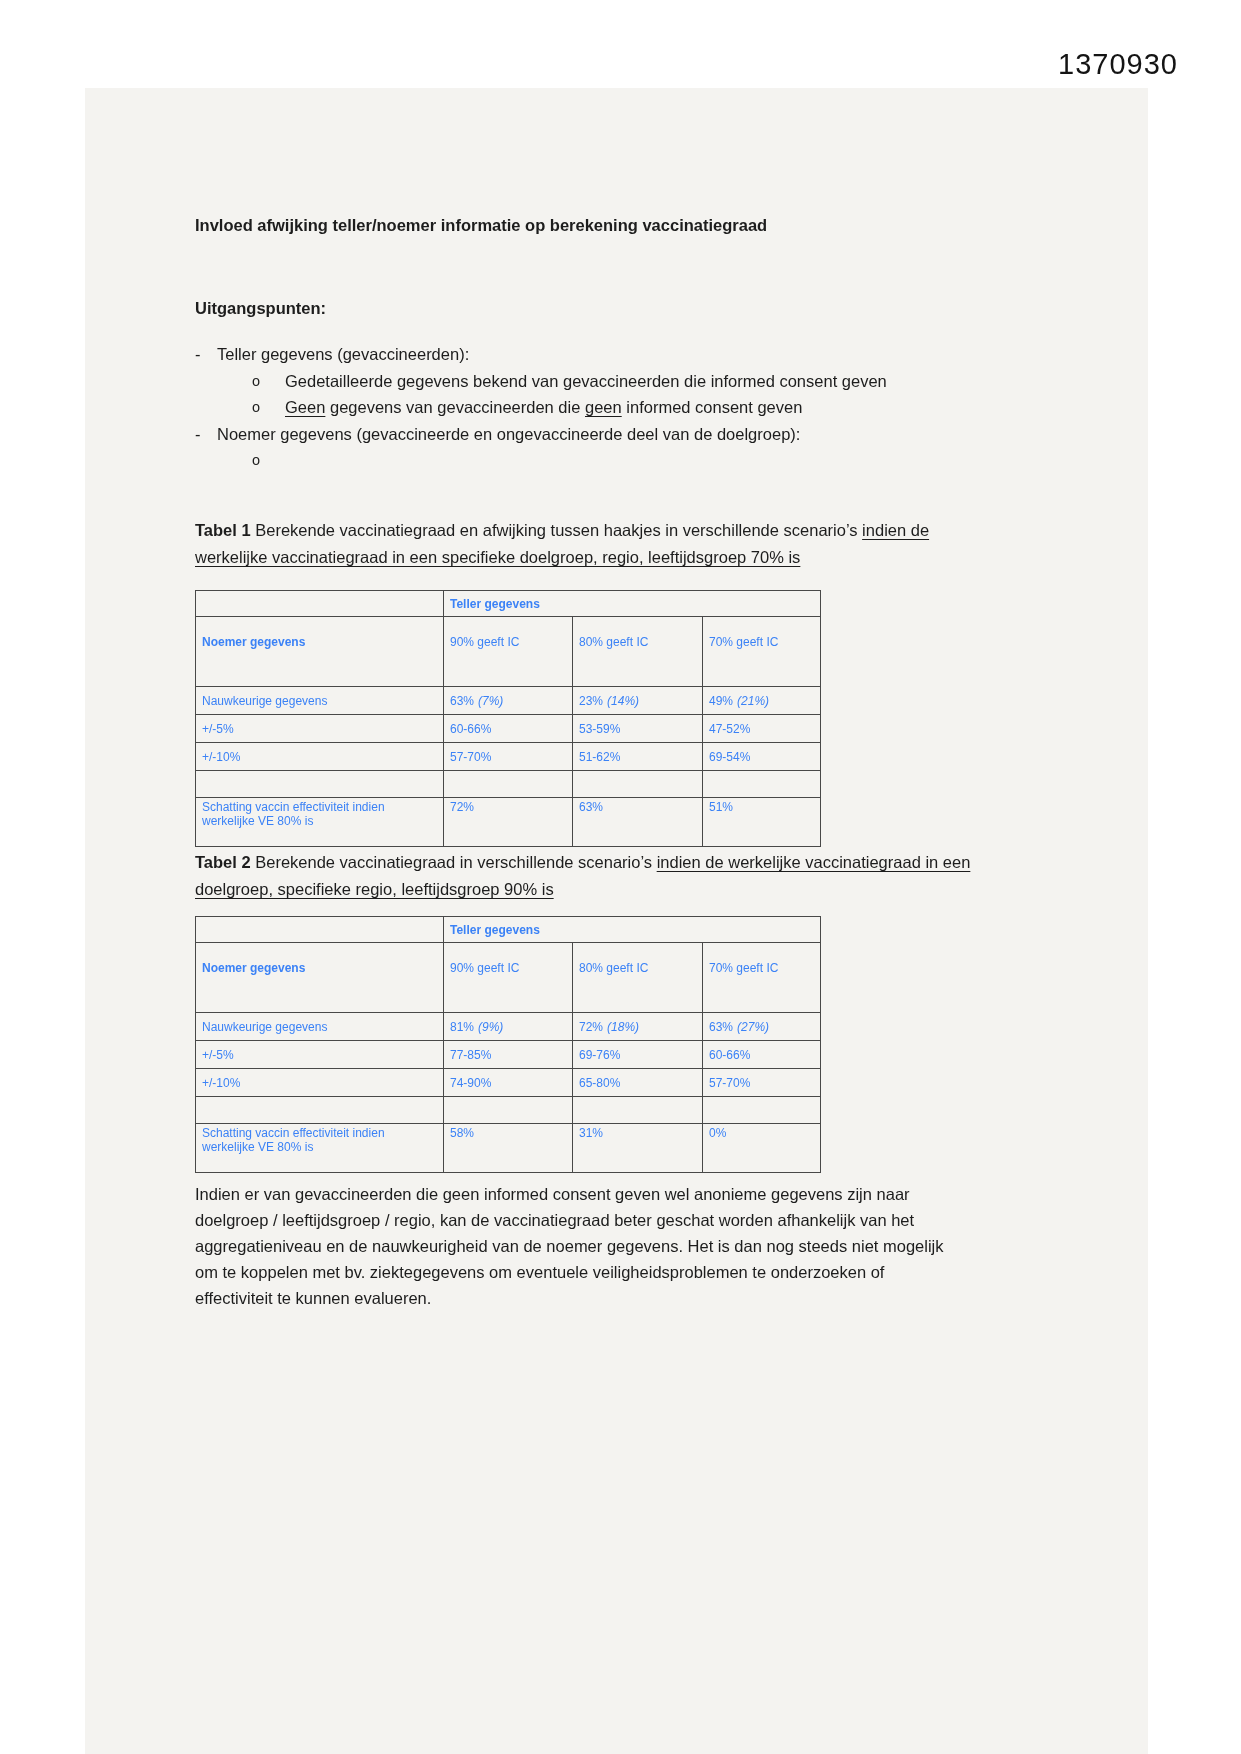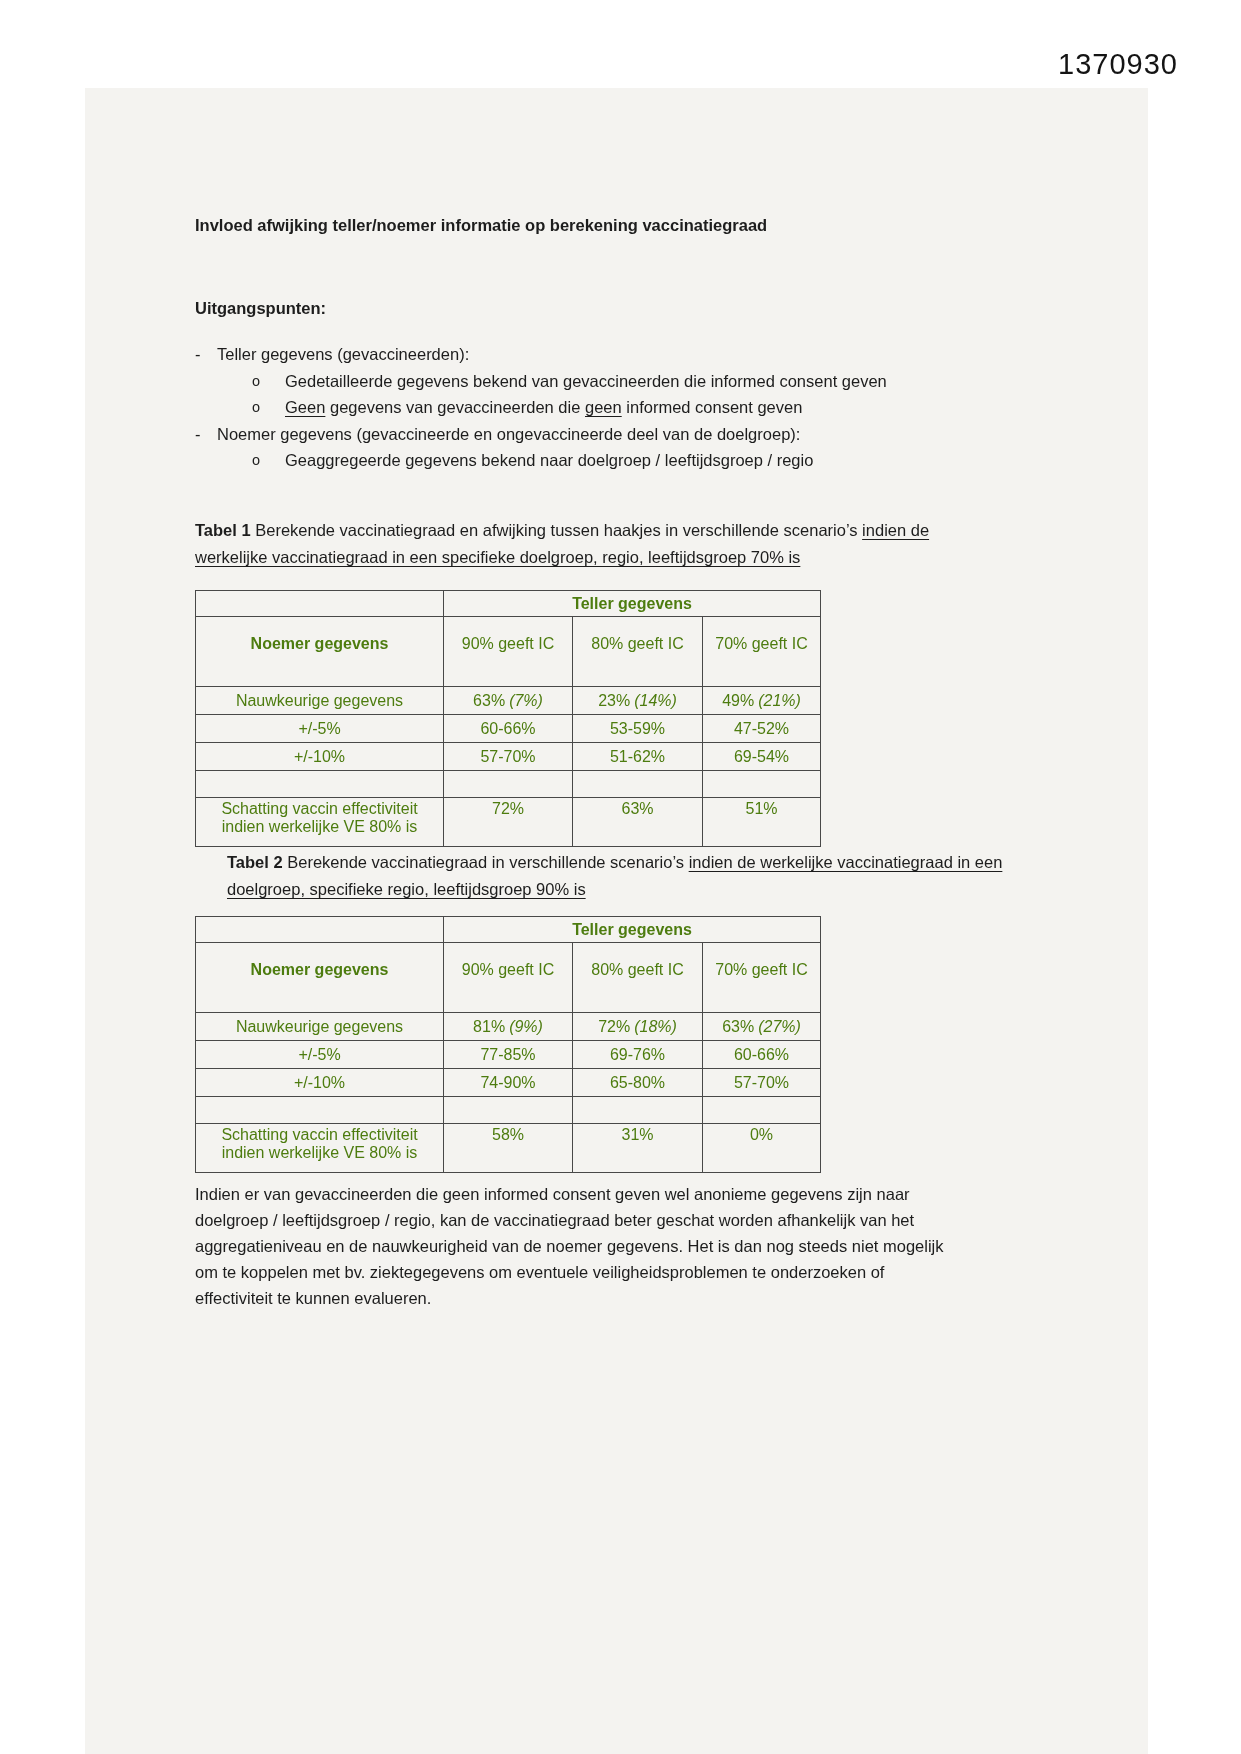--- a/index.html
+++ b/index.html
@@ -31,27 +31,27 @@
   }
   .li { display:flex; }
   .dash-marker { width:22px; flex:0 0 22px; }
   .sub { margin-left:57px; }
   .circle-marker { width:33px; flex:0 0 33px; font-size:14.5px; }
   .caption {
     position:absolute; left:195px; width:810px;
     font-size:16.5px; line-height:27px;
   }
   .caption-1 { top:517px; }
-  .caption-2 { top:849px;margin-left:32px; }
+  .caption-2 { top:849px; }
   .b { font-weight:bold; }
   .u { text-decoration:underline; text-underline-offset:3px; }
   table.doc-table {
     position:absolute; left:195px; width:625px;
     border-collapse:collapse; table-layout:fixed;
-    font-size:16px; color:#4d7c0f;text-align:center;
+    font-size:12px; color:#3b82f6;
   }
   .table-1 { top:590px; }
   .table-2 { top:916px; }
   .doc-table td {
     border:1px solid #484848; padding:1px 6px;
     overflow:hidden; vertical-align:middle;
   }
   .row-merged td { height:23px; }
   .row-colhead td { height:50px; vertical-align:top; padding-top:18px; }
   .row-data td { height:25px; }
@@ -87,21 +87,20 @@
     <div class="li sub">
       <span class="circle-marker">o</span>
       <span><span class="u">Geen</span><span> gegevens van gevaccineerden die </span><span class="u">geen</span><span> informed consent geven</span></span>
     </div>
     <div class="li">
       <span class="dash-marker">-</span>
       <span>Noemer gegevens (gevaccineerde en ongevaccineerde deel van de doelgroep):</span>
     </div>
     <div class="li sub">
       <span class="circle-marker">o</span>
-      <span>Geaggregeerde gegevens bekend naar doelgroep / leeftijdsgroep / regio</span>
     </div>
   </div>
 
   <div class="caption caption-1">
     <span class="b">Tabel 1</span><span> Berekende vaccinatiegraad en afwijking tussen haakjes in verschillende scenario’s </span><span class="u">indien de werkelijke vaccinatiegraad in een specifieke doelgroep, regio, leeftijdsgroep 70% is</span>
   </div>
 
   <table class="doc-table table-1">
     <colgroup>
         <col style="width:248px">

